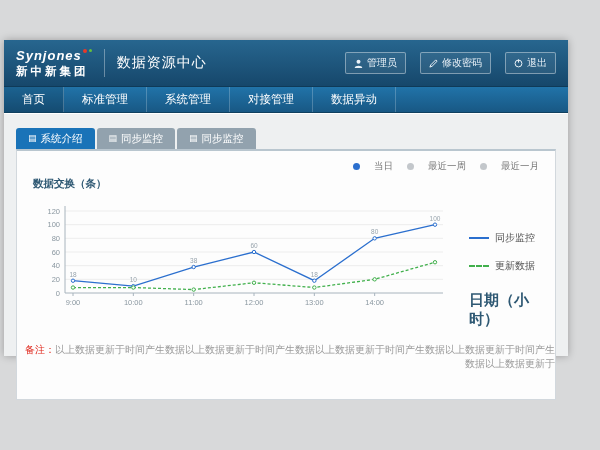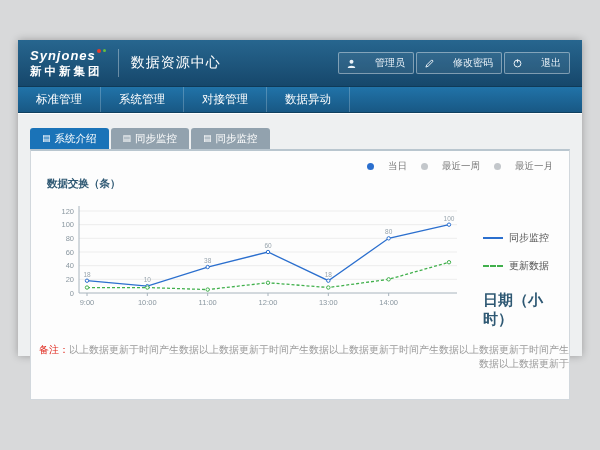--- a/index.html
+++ b/index.html
@@ -3,42 +3,42 @@
 <meta charset="utf-8">
 <style>
   * { margin:0; padding:0; box-sizing:border-box; }
   html,body { width:600px; height:450px; }
   body {
     background:#d8d9da;
     font-family:"Liberation Sans","DejaVu Sans",sans-serif;
     position:relative; overflow:hidden;
   }
   .page {
-    position:absolute; left:18px; top:40px; width:564px; height:316px;
+    position:absolute; left:4px; top:40px; width:564px; height:316px;
     background:#fff; box-shadow:0 0 8px rgba(0,0,0,.28);
   }
   
   .header {
     height:47px; display:flex; align-items:center;
     background:linear-gradient(#27668f,#16476b);
     padding:0 12px; border-bottom:1px solid #0f3a58;
   }
   .logo { display:flex; flex-direction:column; line-height:1.05; position:relative; }
   .logo-en { color:#fff; font-size:13px; font-weight:bold; font-style:italic; letter-spacing:1px; }
   .logo-en .dot-r { display:inline-block; width:4px; height:4px; border-radius:50%; background:#e8392a; vertical-align:top; margin:0 1px 0 1px; }
   .logo-en .dot-g { display:inline-block; width:3px; height:3px; border-radius:50%; background:#64c03c; vertical-align:top; margin-left:1px; }
   .logo-cn { color:#fff; font-size:11.5px; font-weight:bold; letter-spacing:3px; margin-top:2px; }
   .hdr-divider { width:1px; height:28px; background:rgba(255,255,255,.35); margin:0 12px; }
   .app-title { color:#fff; font-size:14px; letter-spacing:1px; }
   .hdr-spacer { flex:1; }
   .hdr-btn {
-    display:flex; align-items:center; gap:19px;
+    display:flex; align-items:center; gap:4px;
     color:#e9f1f7; font-size:10px; cursor:pointer;
     border:1px solid rgba(255,255,255,.4); border-radius:2px;
-    background:rgba(255,255,255,.07); padding:3px 8px; margin-left:2px;
+    background:rgba(255,255,255,.07); padding:3px 8px; margin-left:14px;
   }
   .hdr-btn svg { display:block; }
   
   .nav {
     height:26px; display:flex; align-items:stretch;
     background:linear-gradient(#2173a9,#185884);
     border-bottom:1px solid #10405f;
   }
   .nav-item {
     color:#fff; font-size:11.5px; padding:0 18px;
@@ -115,20 +115,21 @@
         <svg width="9" height="9" viewBox="0 0 10 10">
             <circle cx="5" cy="5" r="3.8" fill="none" stroke="#e9f1f7" stroke-width="1.1"></circle>
             <line x1="5" y1="0.5" x2="5" y2="4" stroke="#e9f1f7" stroke-width="1.3"></line>
           </svg>
       </span>
       <span>退出</span>
     </div>
   </div>
 
   <div class="nav">
+    <div class="nav-item first">首页</div>
     <div class="nav-item">标准管理</div>
     <div class="nav-item">系统管理</div>
     <div class="nav-item">对接管理</div>
     <div class="nav-item">数据异动</div>
   </div>
 
   <div class="content">
 
     <div class="tabs">
       <div class="tab active">

